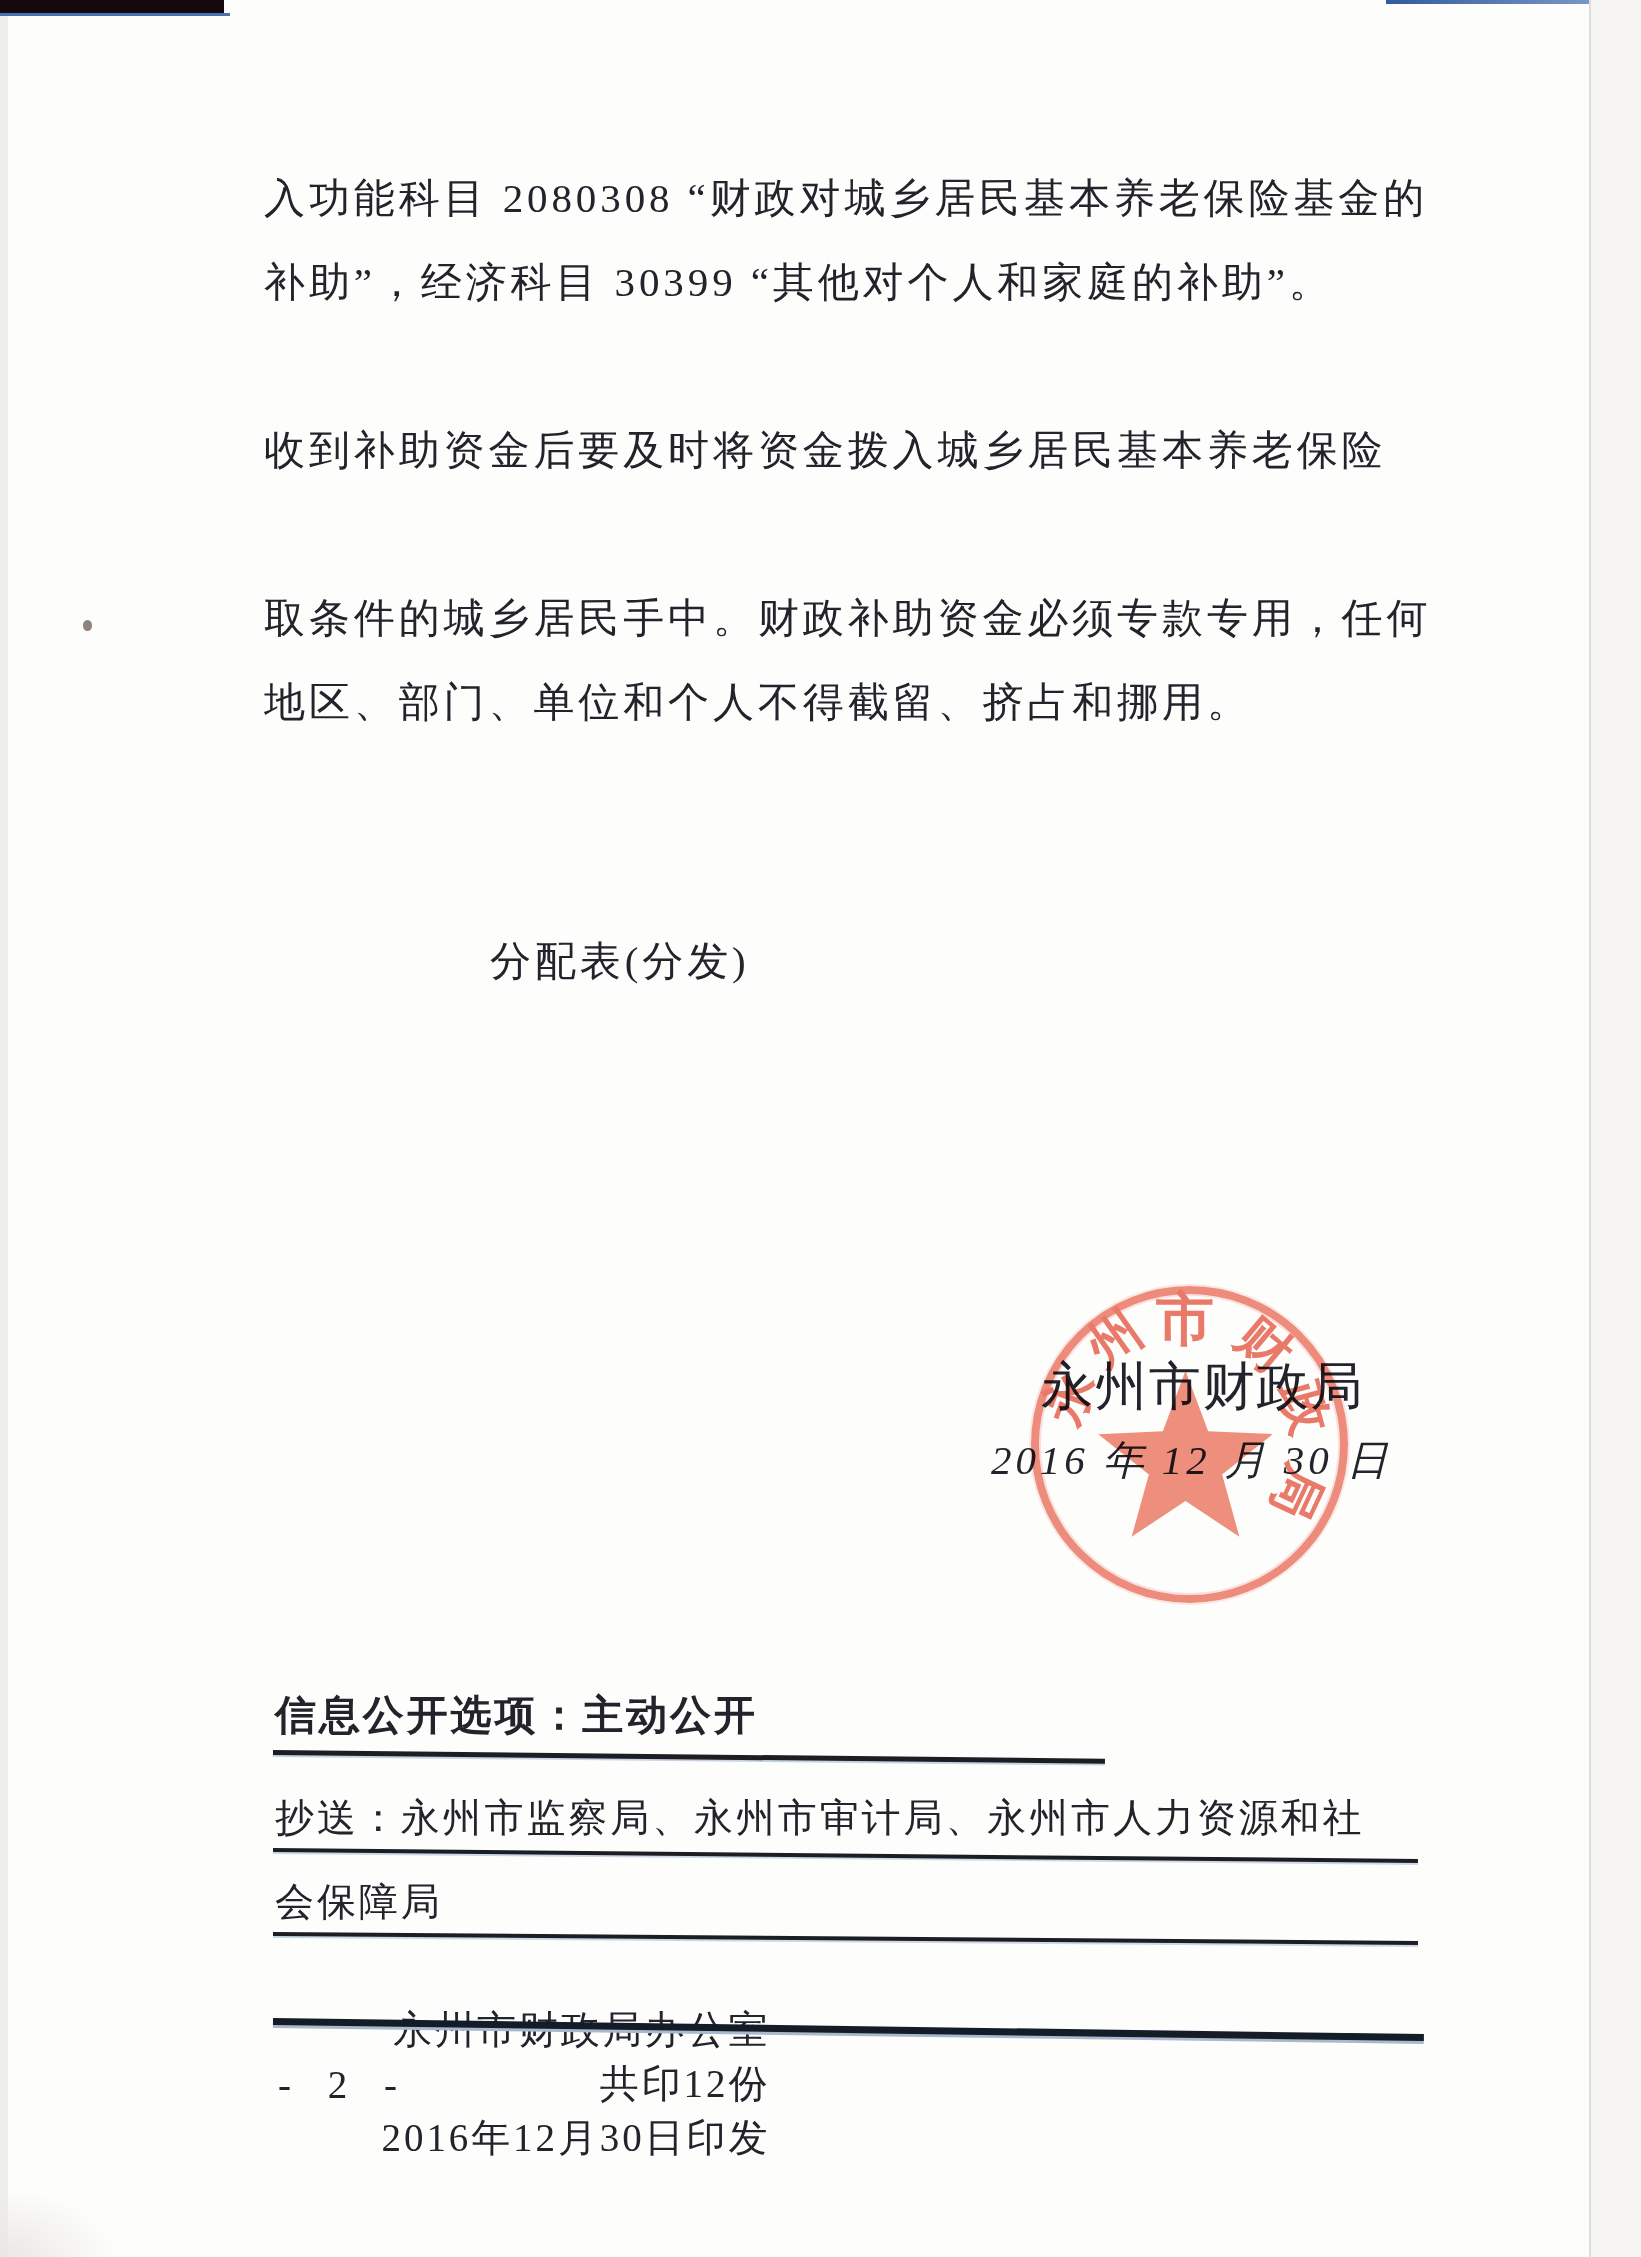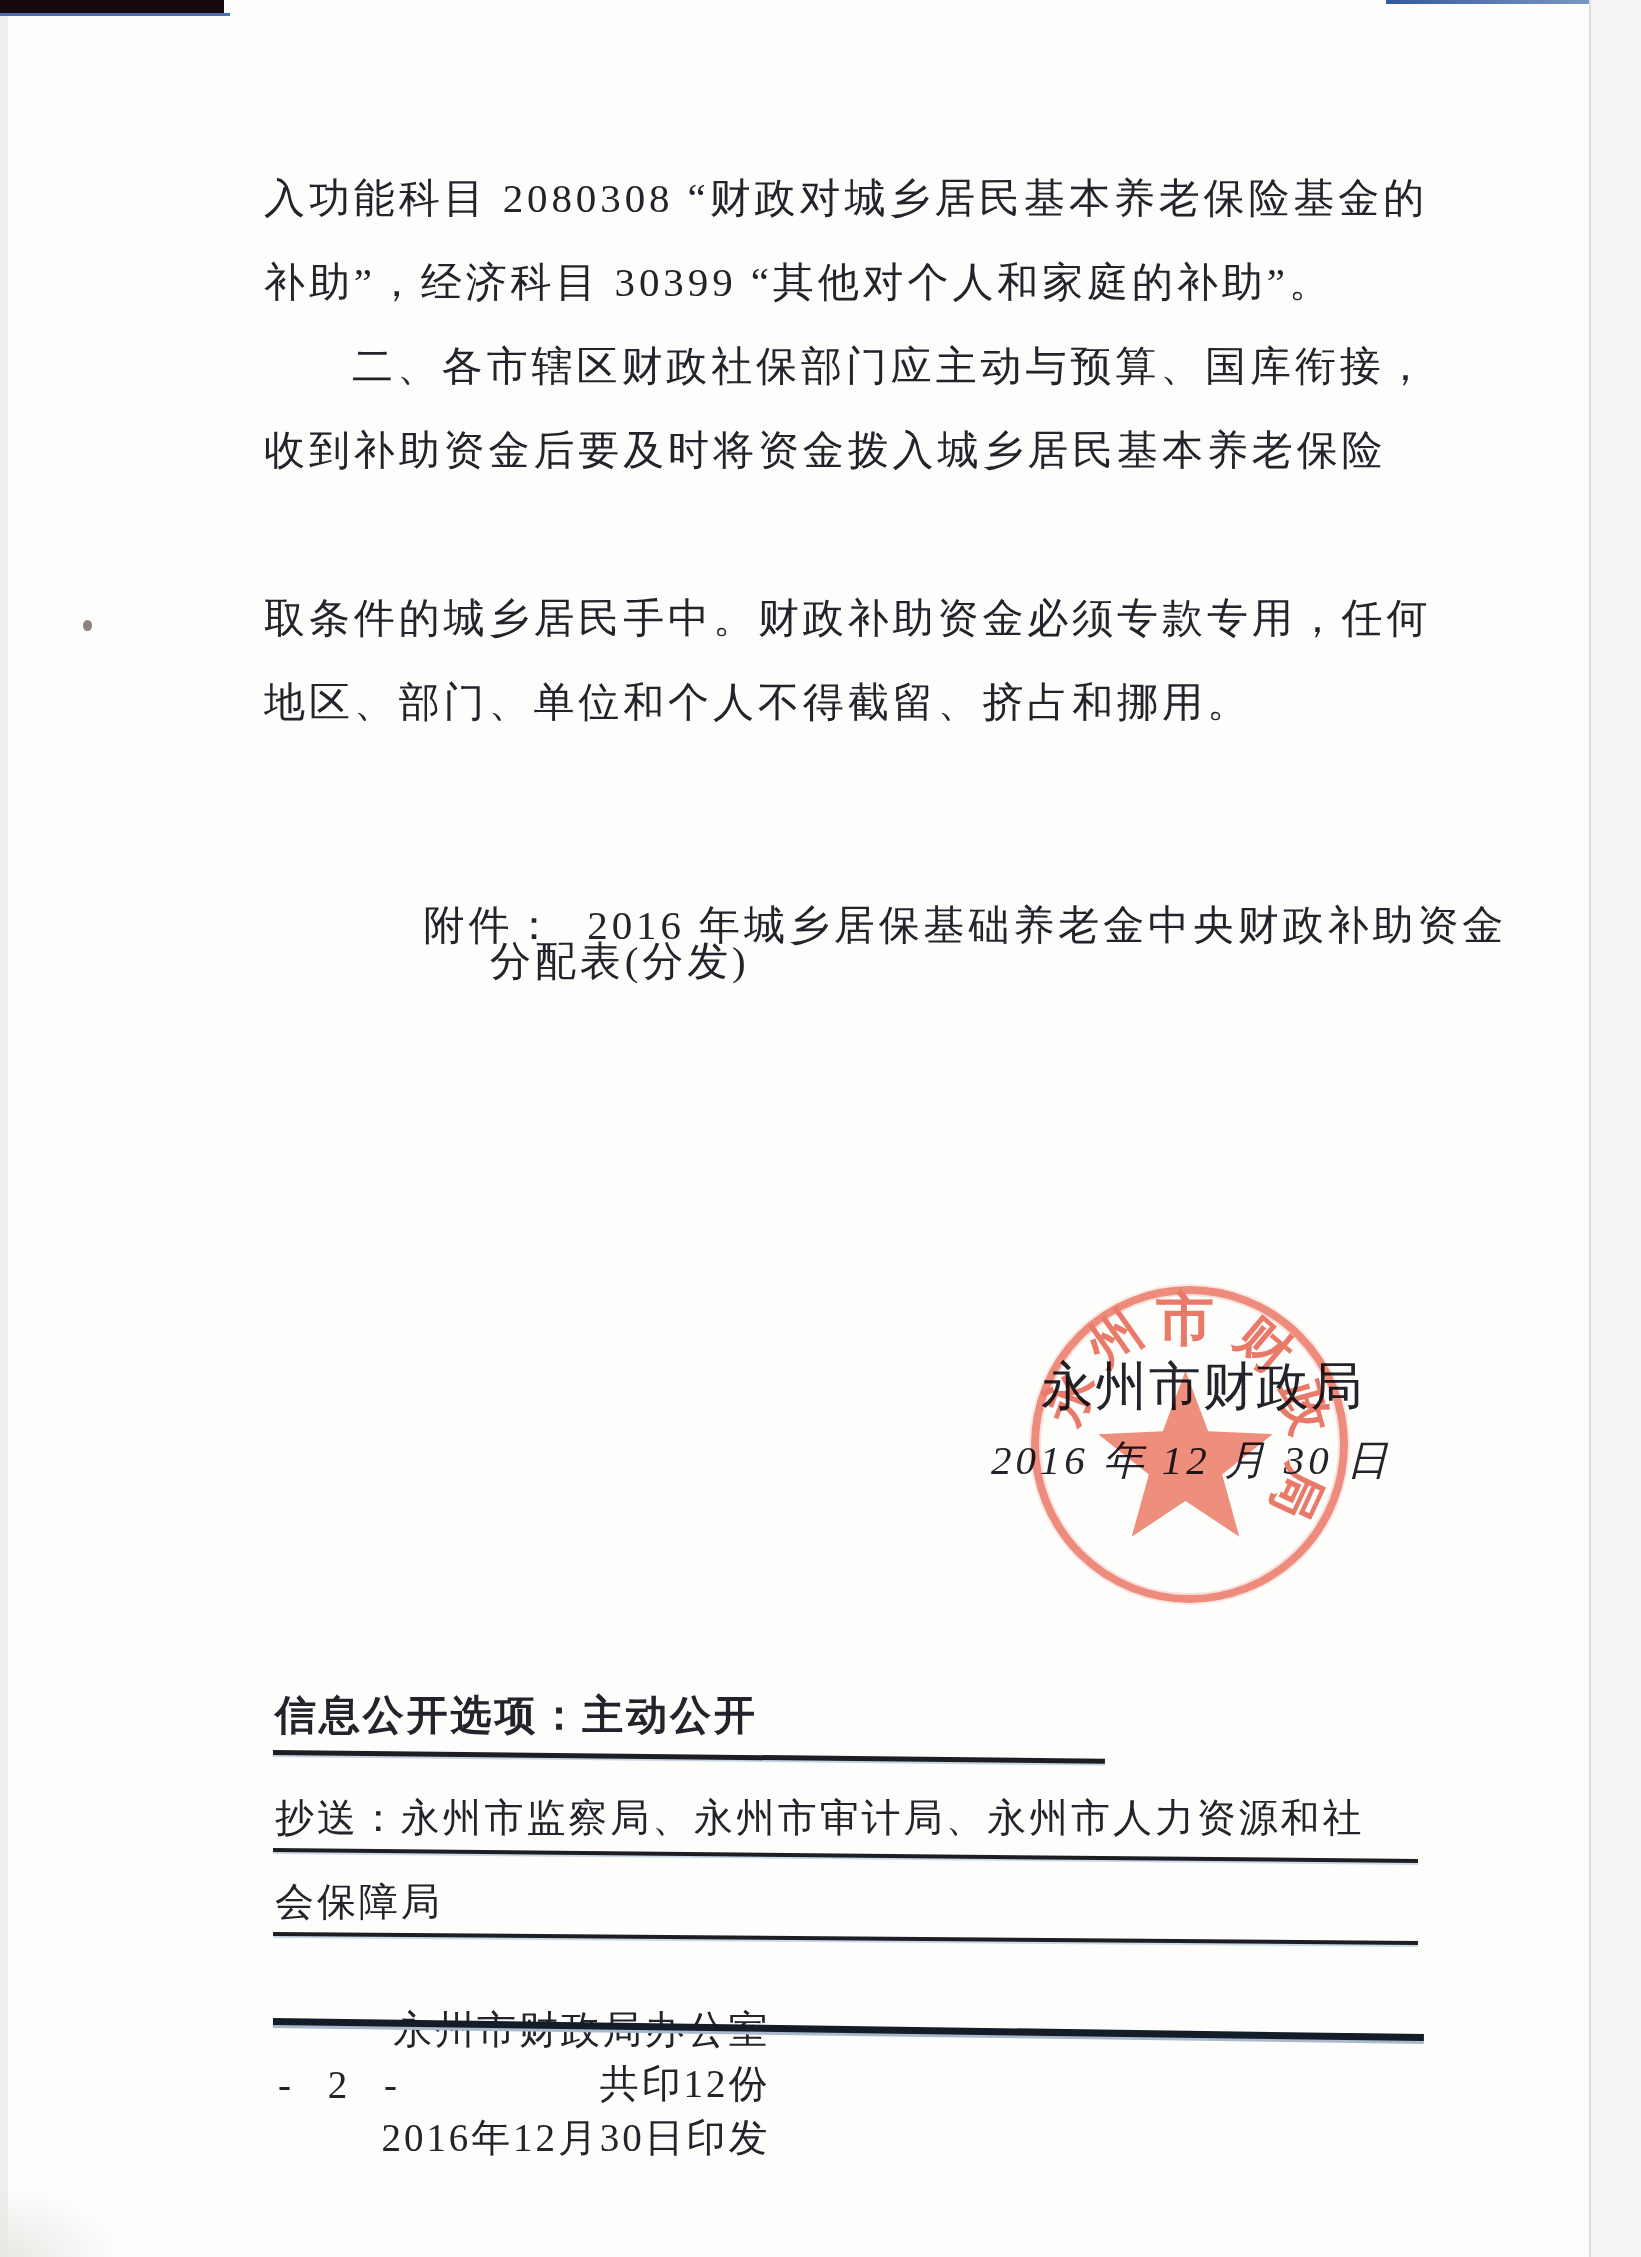--- a/index.html
+++ b/index.html
@@ -73,28 +73,24 @@
   <div class="strip-black"></div>
   <div class="strip-blue"></div>
   <div class="top-blue"></div>
   <div class="fold-line"></div>
   <div class="right-col"></div>
   <div class="ink-dot"></div>
   <div class="corner-shade"></div>
 
   <div class="bl l1">入功能科目 2080308 “财政对城乡居民基本养老保险基金的</div>
   <div class="bl l2">补助”，经济科目 30399 “其他对个人和家庭的补助”。</div>
-  <div class="bl l3">二、各市辖区财政社保部门应主动与预算、国库衔接，</div>
   <div class="bl l4">收到补助资金后要及时将资金拨入城乡居民基本养老保险</div>
   <div class="bl l6">取条件的城乡居民手中。财政补助资金必须专款专用，任何</div>
   <div class="bl l7">地区、部门、单位和个人不得截留、挤占和挪用。</div>
 
-  <div class="bl att1">
-    <span class="att-label">附件：</span><span>2016 年城乡居保基础养老金中央财政补助资金</span>
-  </div>
   <div class="bl att2">分配表(分发)</div>
 
   <div class="sig-org">永州市财政局</div>
   <div class="sig-date">2016 年 12 月 30 日</div>
 
   <div class="seal">
     <div class="seal-ring"></div>
     <svg class="seal-star" width="193" height="193" viewBox="-100 -100 200 200">
       <polygon points="0,-95 23.5,-32.4 90.4,-29.4 38,12.4 55.8,76.9 0,40 -55.8,76.9 -38,12.4 -90.4,-29.4 -23.5,-32.4" fill="#ee7a66" opacity="0.92"></polygon>
     </svg>

